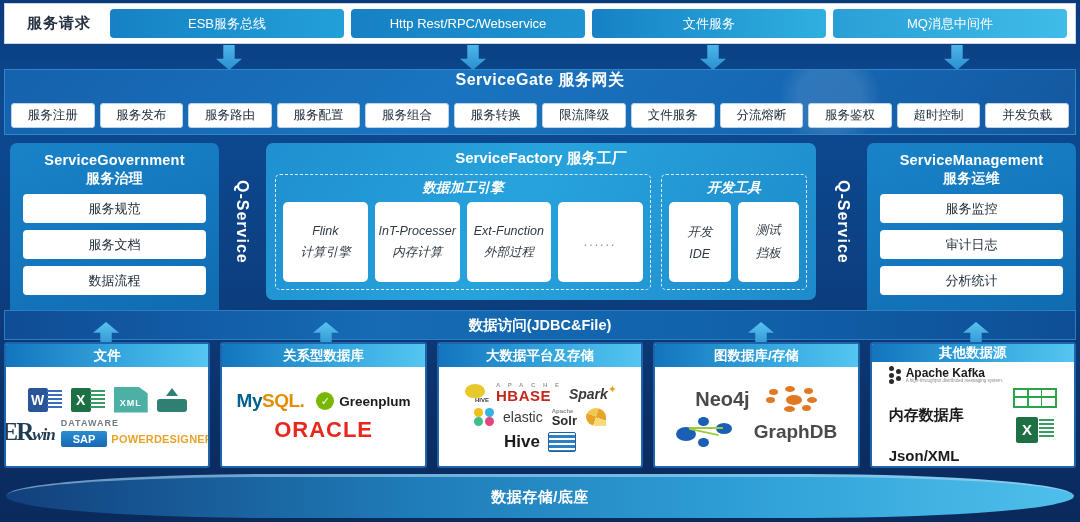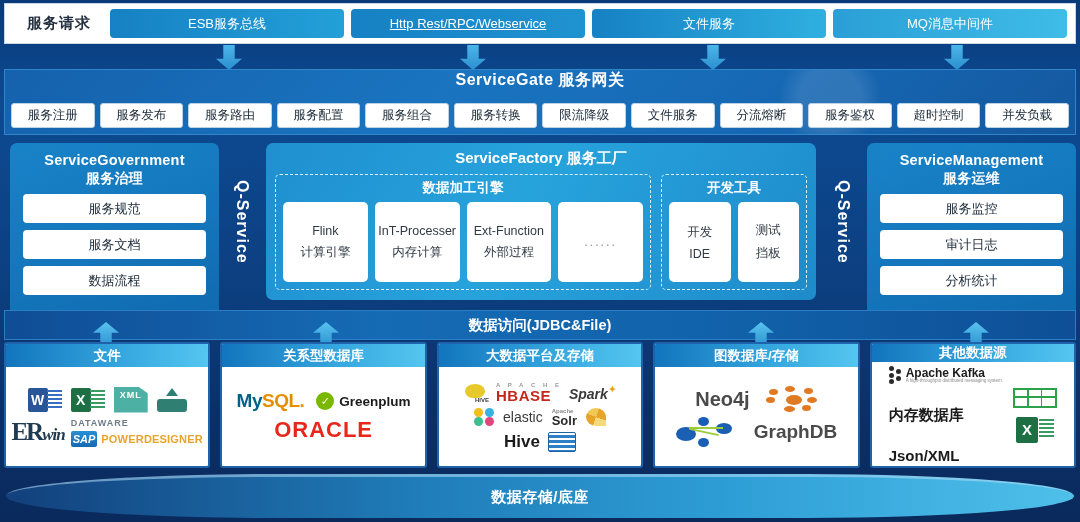--- a/index.html
+++ b/index.html
@@ -25,21 +25,21 @@
   .req-label {
     font-size: 15px; font-weight: bold; color: #243040;
     padding: 0 12px 0 14px; white-space: nowrap; letter-spacing: 1px;
   }
   .req-btn {
     flex: 1 1 0; height: 29px; border-radius: 4px;
     display: flex; align-items: center; justify-content: center;
     color: #fff; font-size: 13px; white-space: nowrap;
   }
   .req-btn.b1 { background: linear-gradient(90deg,#1681c4 0%,#23a0d8 100%); }
-  .req-btn.b2 { background: linear-gradient(90deg,#1681c4 0%,#1f93d0 100%); text-decoration: underline; }
+  .req-btn.b2 { background: linear-gradient(90deg,#1681c4 0%,#1f93d0 100%); }
   .req-btn.b3 { background: linear-gradient(90deg,#1681c4 0%,#2fb0e0 100%); }
   .req-btn.b4 { background: linear-gradient(90deg,#2a9fd6 0%,#3fbce8 100%); }
 
   
   .arrows-down { position: absolute; left: 0; top: 45px; width: 1080px; height: 25px; }
   .arrow-d {
     position: absolute; top: 0; width: 26px; height: 25px;
     background: linear-gradient(180deg,#4db6e8 0%,#2a8fd0 100%);
     clip-path: polygon(28% 0%, 72% 0%, 72% 55%, 100% 55%, 50% 100%, 0% 55%, 28% 55%);
   }
@@ -104,21 +104,21 @@
 
   .factory {
     position: absolute; left: 266px; top: 5px; width: 550px; height: 157px;
     background: linear-gradient(120deg,#1f8fd0 0%,#27a3dc 45%,#1e8bcb 100%);
     border-radius: 7px; padding: 6px 9px 9px;
   }
   .factory-title {
     color: #fff; text-align: center; font-size: 15px; font-weight: bold;
     margin-bottom: 6px;
   }
-  .factory-row { display: flex; gap: 10px; height: 116px; }
+  .factory-row { display: flex; gap: 10px; height: 116px; font-style: italic; }
   .dashbox {
     border: 1.6px dashed rgba(255,255,255,.85); border-radius: 5px;
     padding: 4px 7px 7px; display: flex; flex-direction: column;
   }
   .dashbox.engine { flex: 1 1 0; }
   .dashbox.tools { width: 146px; }
   .dash-title {
     color: #fff; text-align: center; font-size: 13.5px; font-weight: bold;
     margin-bottom: 5px;
   }
@@ -179,42 +179,41 @@
     background: repeating-linear-gradient(180deg,currentColor 0 2px,transparent 2px 4px);
   }
   .w-ic .sq { background: #2a5699; }
   .w-ic .lines { color: #3a6cbf; }
   .x-ic .sq { background: #1d7044; }
   .x-ic .lines { color: #3a9b63; }
 
   .xml-ic {
     width: 34px; height: 26px; background: #4cb0a4; color: #fff;
     font-size: 9px; font-weight: bold; letter-spacing: 1px;
-    display: flex; align-items: flex-end; justify-content: center; padding-bottom: 13px;
+    display: flex; align-items: flex-end; justify-content: center; padding-bottom: 5px;
     clip-path: polygon(0 0, 72% 0, 100% 26%, 100% 100%, 0 100%);
   }
   .db-ic { width: 30px; height: 24px; position: relative; }
   .db-ic i {
     position: absolute; left: 0; bottom: 0; width: 30px; height: 13px;
     background: #2f7f72; border-radius: 3px; display: block;
   }
   .db-ic b {
     position: absolute; left: 9px; top: 0; width: 0; height: 0;
     border-left: 6px solid transparent; border-right: 6px solid transparent;
     border-bottom: 8px solid #2f7f72;
   }
   .erwin {
     font-size: 25px; font-weight: bold; color: #1f3b52; letter-spacing: -2px;
     font-family: "Liberation Serif", serif;
   }
   .erwin em { font-style: italic; font-size: 17px; letter-spacing: -1px; }
   .sap-ic {
     background: linear-gradient(180deg,#2a8fd0,#1668b4); color: #fff;
-    font-size: 11px; font-weight: bold; padding: 2px 2px; border-radius: 2px;
-    font-style: italic;
+    font-size: 11px; font-weight: bold; padding: 2px 12px; border-radius: 2px;
   }
   .pdesign { font-size: 11px; font-weight: bold; color: #e8a32a; letter-spacing: .2px; }
   .dataware { font-size: 9px; font-weight: bold; color: #6f7b86; letter-spacing: 1px; }
 
   .mysql { font-size: 19px; font-weight: bold; color: #00618a; letter-spacing: -.5px; }
   .mysql em { color: #e48e00; font-style: normal; }
   .gp-dot {
     width: 18px; height: 18px; border-radius: 50%; background: #7ab800;
     display: inline-flex; align-items: center; justify-content: center;
     color: #fff; font-size: 11px; font-weight: bold;

